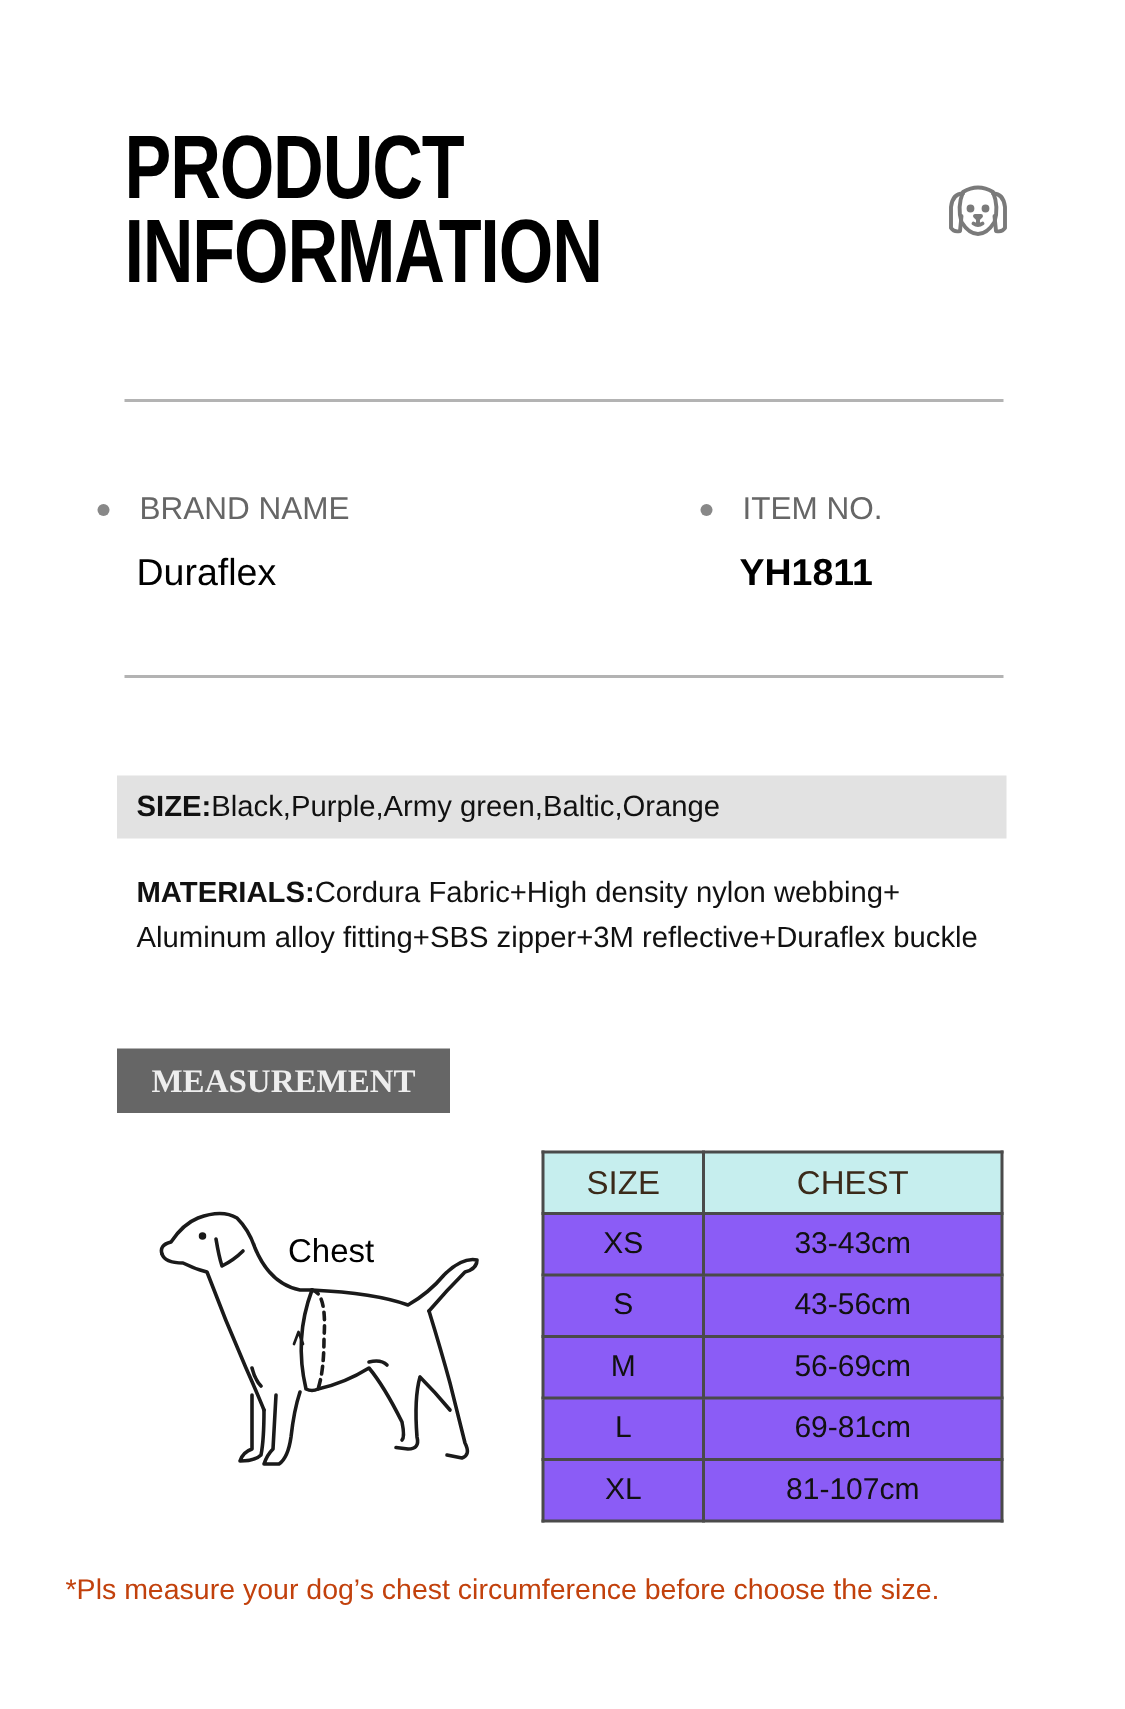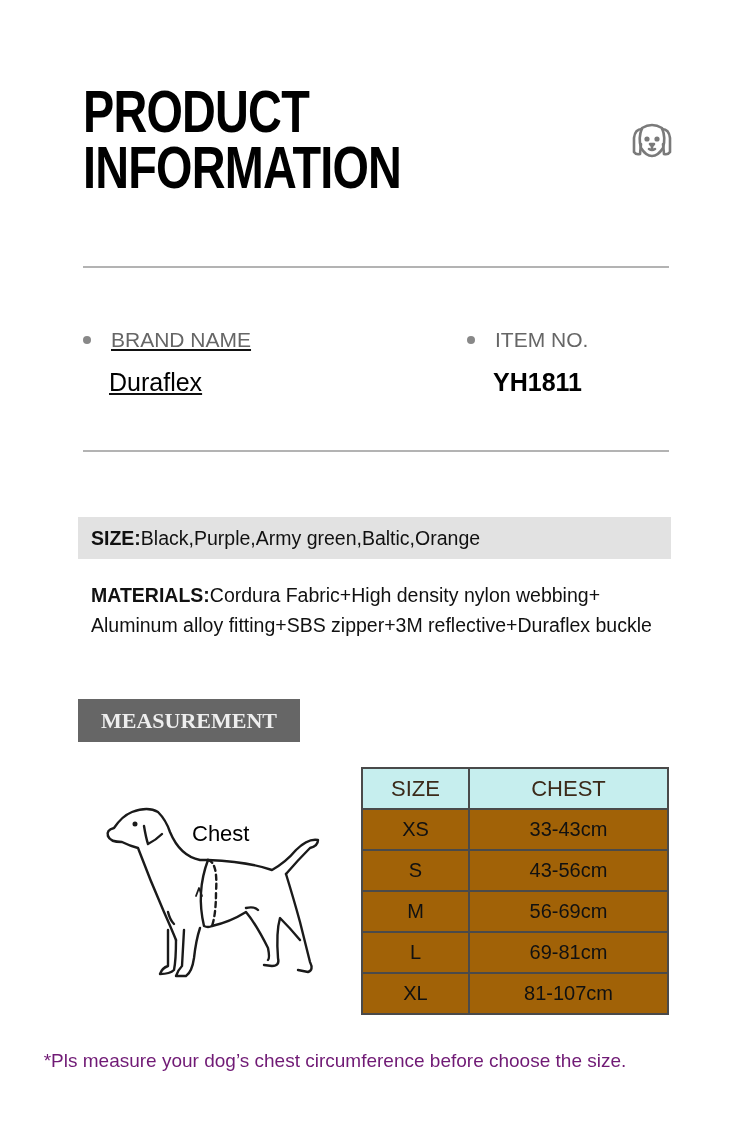--- a/index.html
+++ b/index.html
@@ -44,26 +44,26 @@
 
   table.size-table {
     position: absolute; left: 361px; top: 767px; width: 308px;
     border-collapse: collapse; border: 2px solid #2f3a3a; padding-left: 25px;
   }
   table.size-table th, table.size-table td {
     border: 2px solid #4a4a4a; text-align: center; height: 41px;
     font-size: 20px; color: #111;
   }
   table.size-table th { background: #c6eeee; font-weight: normal; color: #3b2a1a; font-size: 22px; }
-  table.size-table td { background: #a16207; }
+  table.size-table td { background: #8b5cf6; }
   table.size-table th:first-child, table.size-table td:first-child { width: 107px; }
 
   .note {
     position: absolute; left: 0; width: 670px; top: 1050px; text-align: center;
-    font-size: 19px; color: #701a75;
+    font-size: 19px; color: #c2410c;
   }
 </style>
 </head>
 <body>
 
 <div class="title">
   <div>PRODUCT</div>
   <div>INFORMATION</div>
 </div>
 
@@ -72,21 +72,21 @@
   <path d="M14 11 Q7 11 6 20 L6 34 Q8 37 12 36 L13 26"></path>
   <path d="M34 11 Q41 11 42 20 L42 34 Q40 37 36 36 L35 26"></path>
   <circle cx="19" cy="21" r="1.3" fill="#7a7a7a"></circle>
   <circle cx="29" cy="21" r="1.3" fill="#7a7a7a"></circle>
   <path d="M22 26 L26 26 L24 28 Z" fill="#7a7a7a"></path>
   <path d="M24 28 L24 30 M21 31 Q24 33 27 31"></path>
 </svg>
 
 <div class="rule" style="top:266px;"></div>
 
-<div class="info-col" style="left:83px;text-decoration:underline;">
+<div class="info-col" style="left:65px;">
   <div class="info-label">
     <span class="dot"></span>
     <span>BRAND NAME</span>
   </div>
   <div class="info-value" style="margin-left:26px;">Duraflex</div>
 </div>
 
 <div class="info-col" style="left:467px;">
   <div class="info-label">
     <span class="dot"></span>

